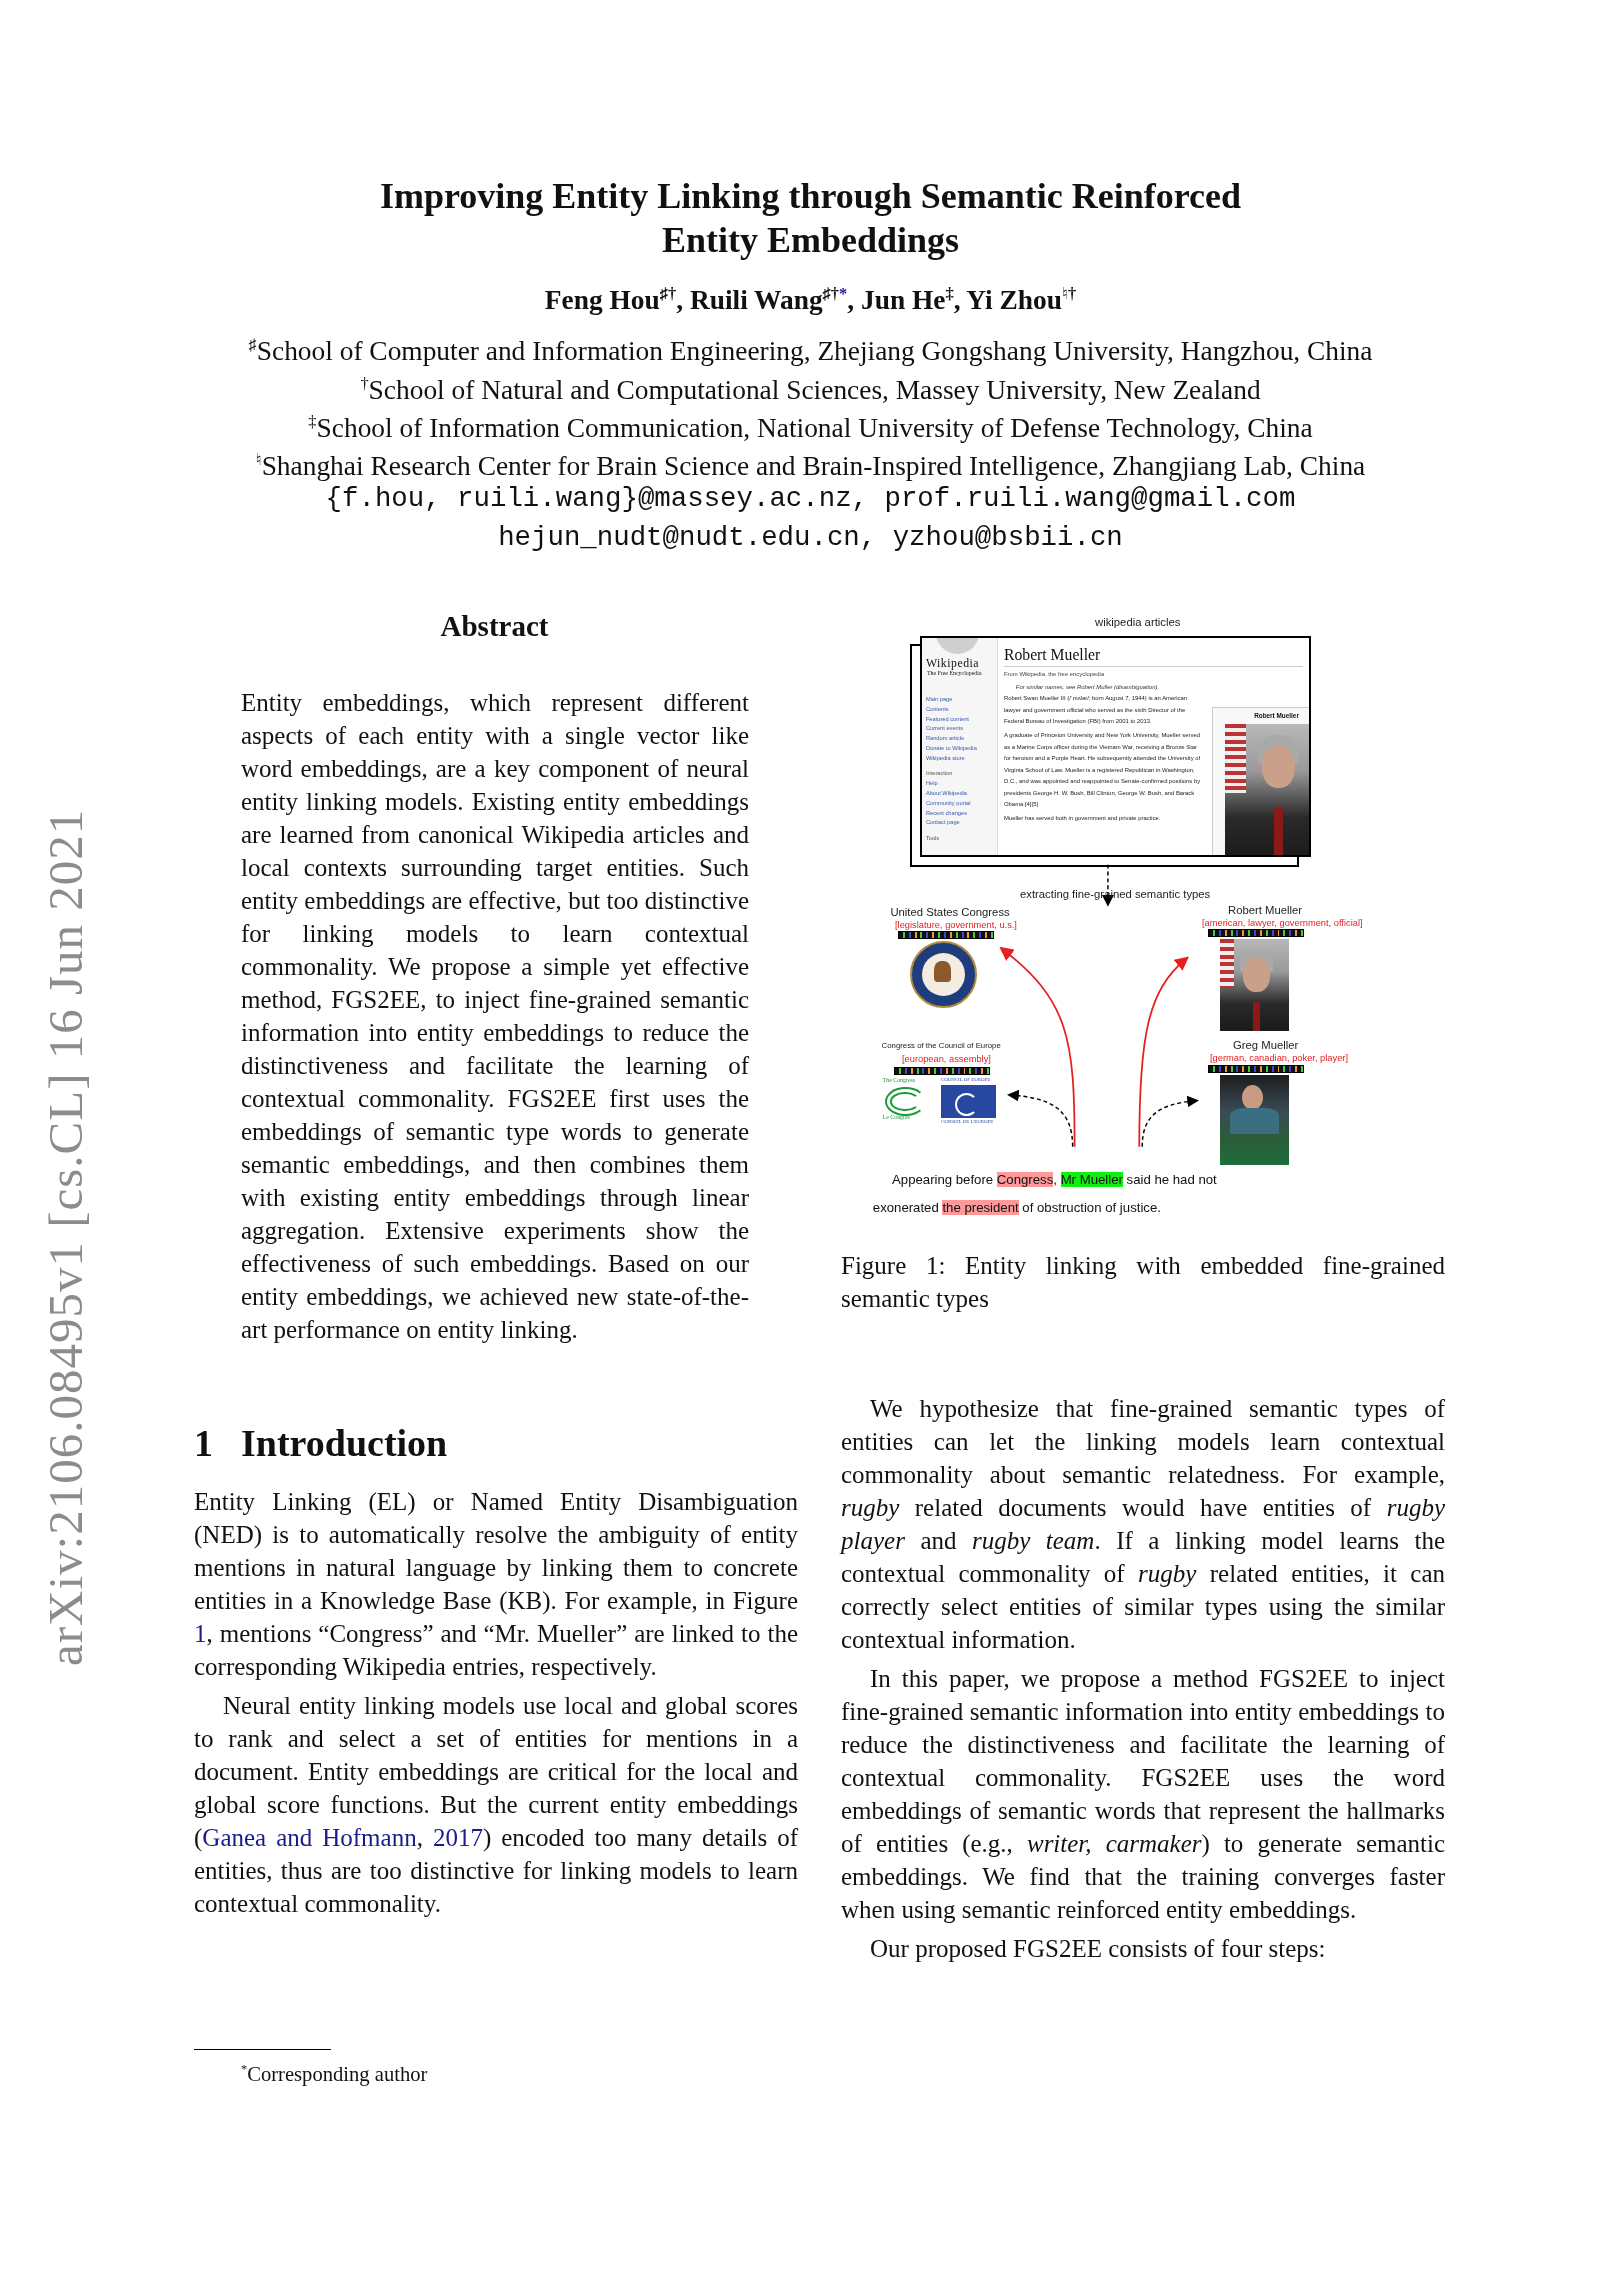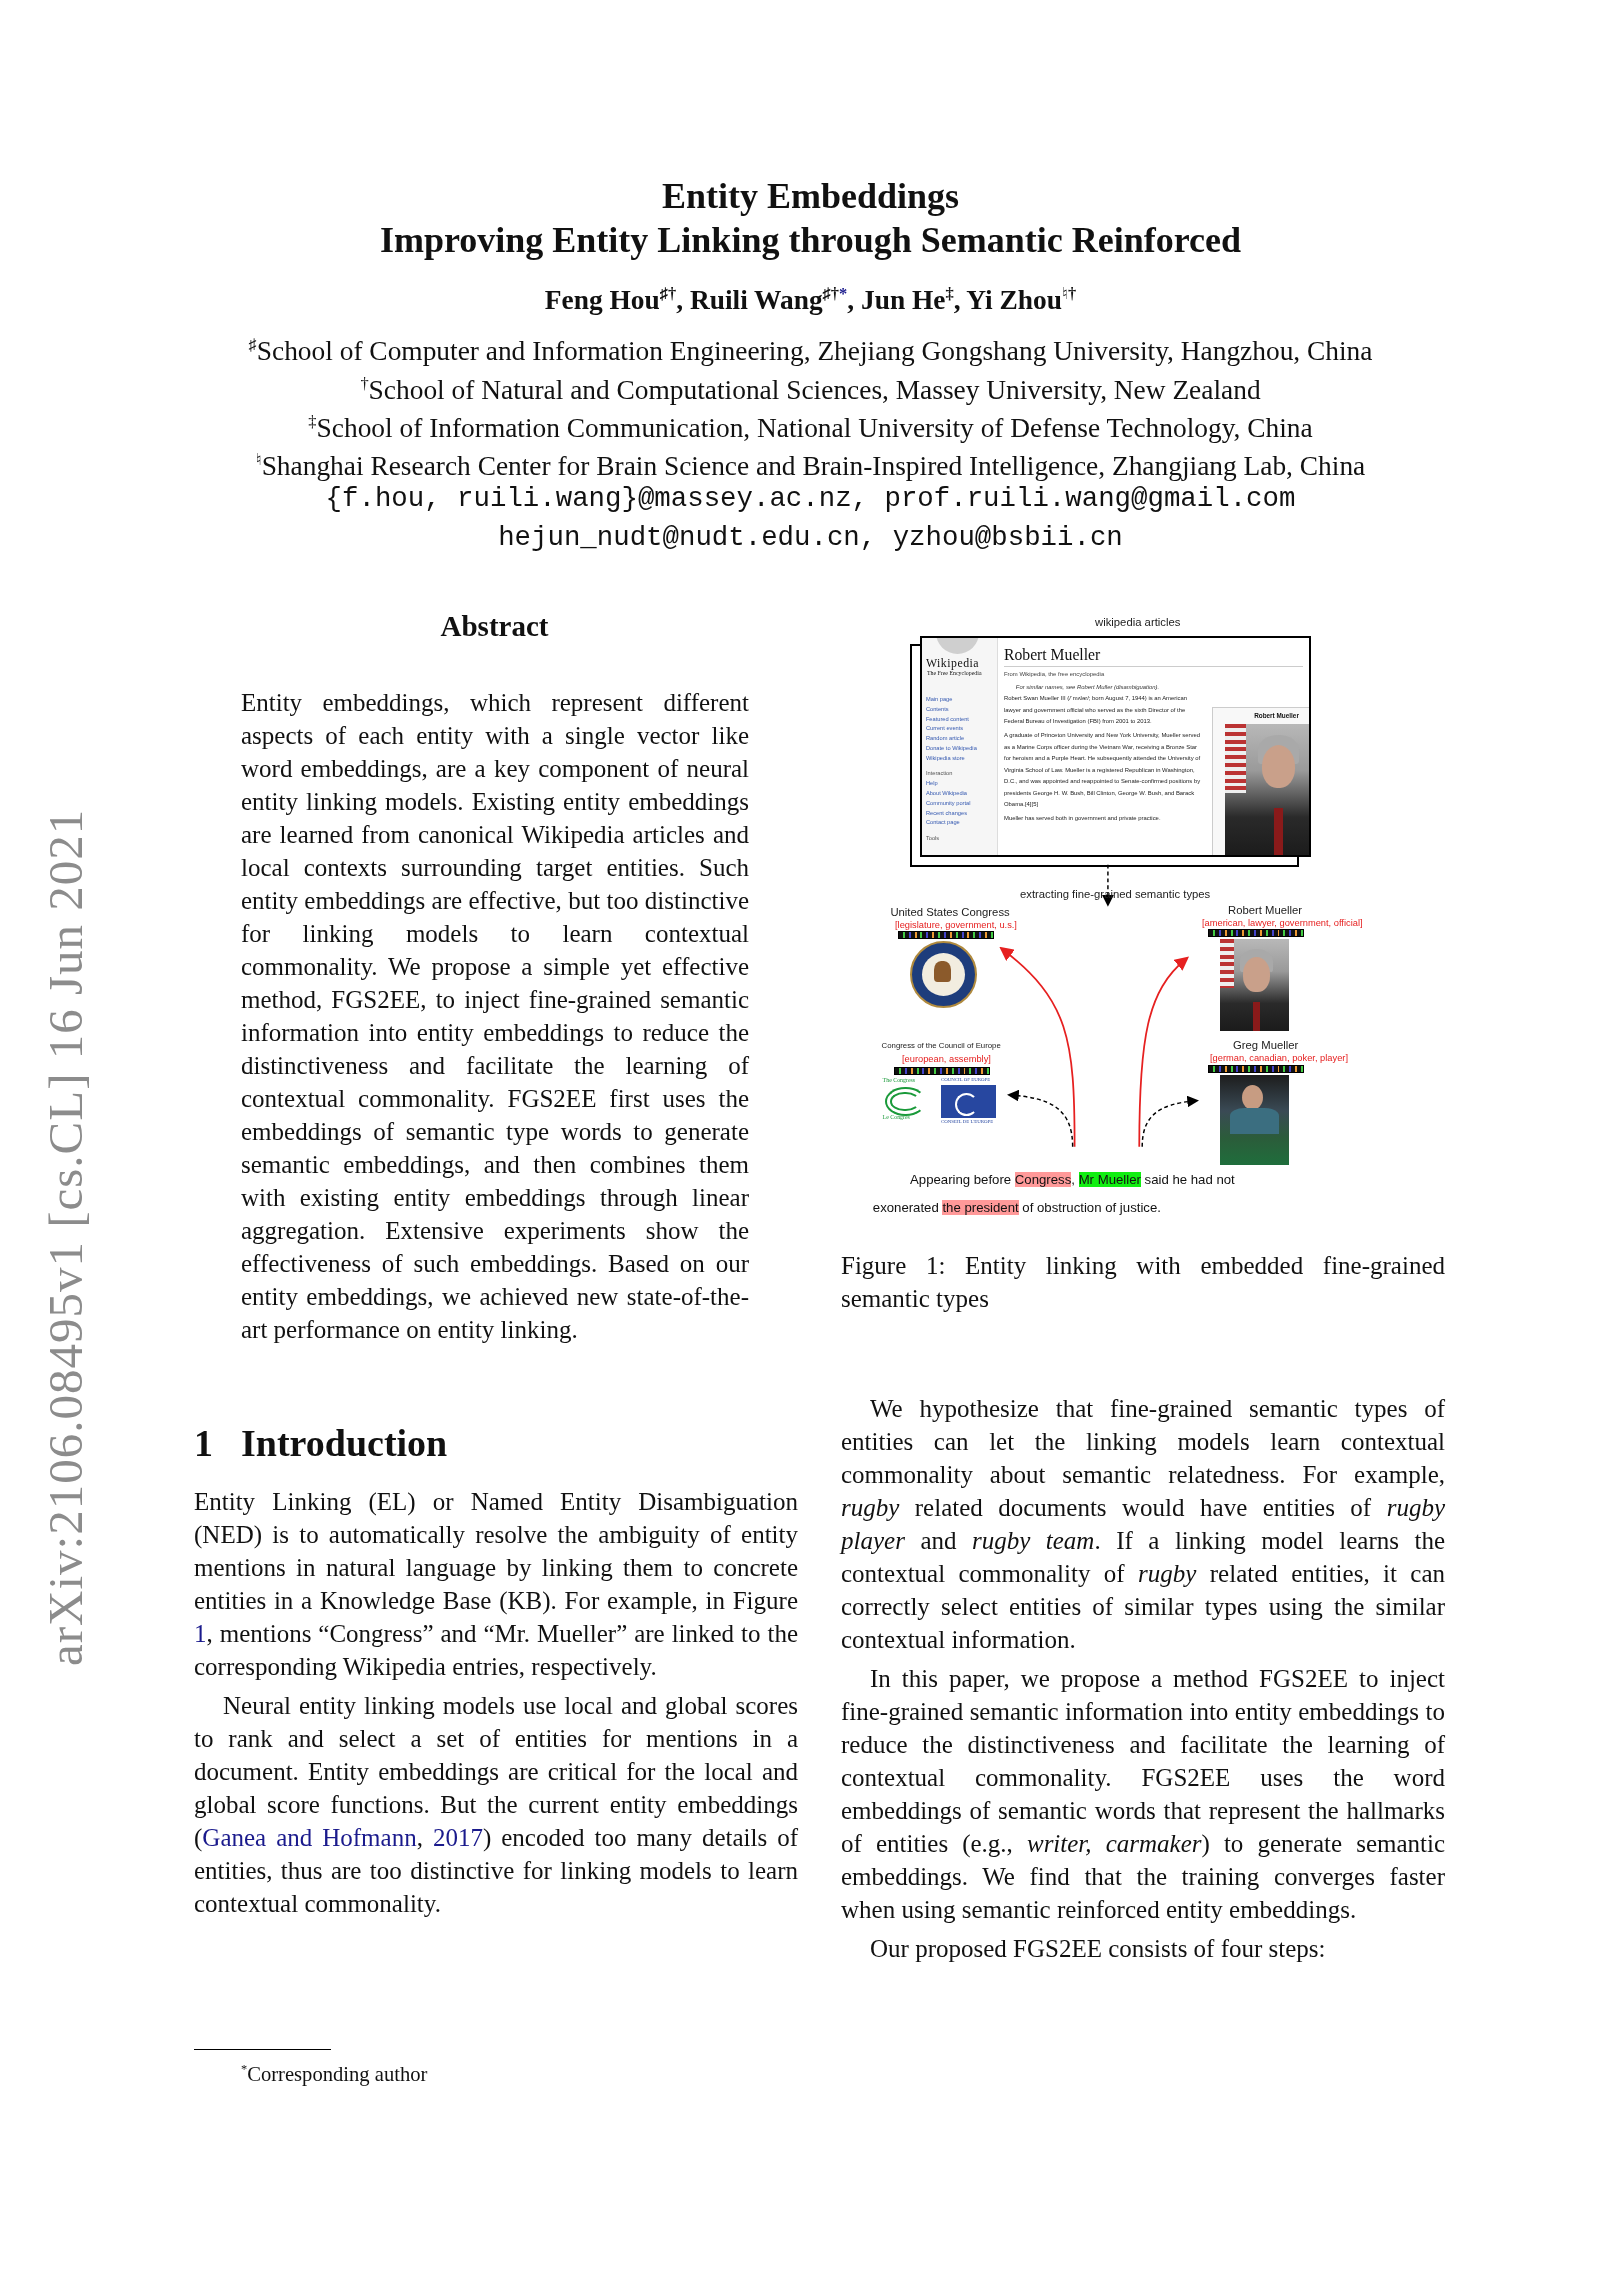--- a/index.html
+++ b/index.html
@@ -67,22 +67,22 @@
   .sent { position:absolute; font-size:13.2px; white-space:nowrap; color:#111; }
   .hl-red { background:#f99; }
   .hl-green { background:#1e1; }
 </style>
 </head>
 <body>
 
 <div class="abs arxiv">arXiv:2106.08495v1  [cs.CL]  16 Jun 2021</div>
 
 <div class="abs title">
+  <div>Improving Entity Linking through Semantic Reinforced</div>
   <div>Entity Embeddings</div>
-  <div>Improving Entity Linking through Semantic Reinforced</div>
 </div>
 
 <div class="abs authors">
   <span>Feng Hou</span><sup>♯†</sup>,
   <span>Ruili Wang</span><sup>♯†</sup><sup class="link">*</sup>,
   <span>Jun He</span><sup>‡</sup>,
   <span>Yi Zhou</span><sup>♮†</sup>
 </div>
 
 <div class="abs aff" style="top:326px"><sup>♯</sup><span>School of Computer and Information Engineering, Zhejiang Gongshang University, Hangzhou, China</span></div>
@@ -212,21 +212,21 @@
   <div>
     <div class="lbl" style="left:370px; top:431px;">Greg Mueller</div>
     <div class="lbl red" style="left:347px; top:445px;">[german, canadian, poker, player]</div>
     <div class="embed" style="left:345px; top:457px; width:94px;"></div>
     <div class="poker" style="left:357px; top:467px; width:69px; height:90px;">
       <div class="p" style="left:21.6px; top:9.8px; width:21.6px; height:25.5px;"></div>
       <div class="shirt" style="left:9.8px; top:33px; width:49px; height:25.5px;"></div>
     </div>
   </div>
 
-  <div class="sent" style="left:29px; top:564px;margin-left:18px;"><span>Appearing before </span><span class="hl-red">Congress</span><span>, </span><span class="hl-green">Mr Mueller</span><span> said he had not</span></div>
+  <div class="sent" style="left:29px; top:564px;"><span>Appearing before </span><span class="hl-red">Congress</span><span>, </span><span class="hl-green">Mr Mueller</span><span> said he had not</span></div>
   <div class="sent" style="left:9.8px; top:592px;"><span>exonerated </span><span class="hl-red">the president</span><span> of obstruction of justice.</span></div>
 </div>
 
 <div class="abs caption">Figure 1: Entity linking with embedded fine-grained semantic types</div>
 
 <div class="abs col right" style="top:1392px;">
   <p class="ind"><span>We hypothesize that fine-grained semantic types of entities can let the linking models learn contextual commonality about semantic relatedness. For example, </span><i>rugby</i><span> related documents would have entities of </span><i>rugby player</i><span> and </span><i>rugby team</i><span>. If a linking model learns the contextual commonality of </span><i>rugby</i><span> related entities, it can correctly select entities of similar types using the similar contextual information.</span></p>
   <p class="ind" style="margin-top:5.9px"><span>In this paper, we propose a method FGS2EE to inject fine-grained semantic information into entity embeddings to reduce the distinctiveness and facilitate the learning of contextual commonality. FGS2EE uses the word embeddings of semantic words that represent the hallmarks of entities (e.g., </span><i>writer, carmaker</i><span>) to generate semantic embeddings. We find that the training converges faster when using semantic reinforced entity embeddings.</span></p>
   <p class="ind" style="margin-top:5.9px">Our proposed FGS2EE consists of four steps:</p>
 </div>

